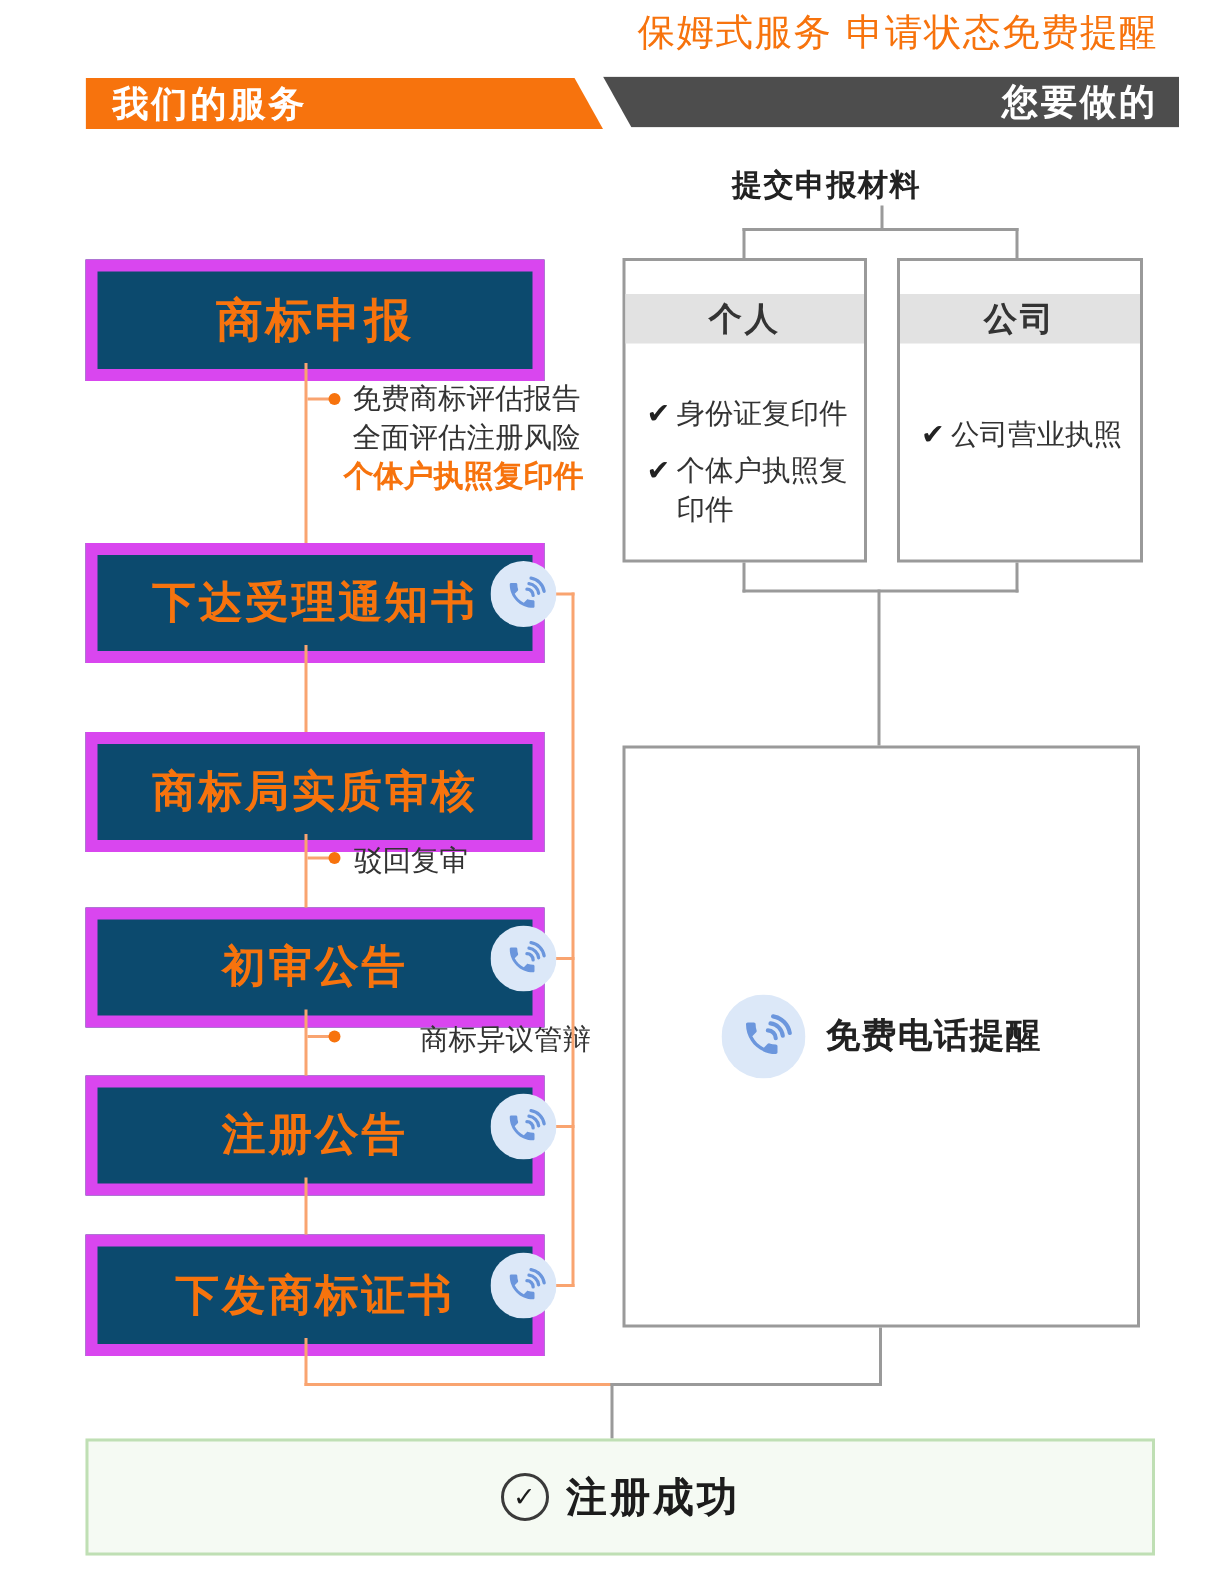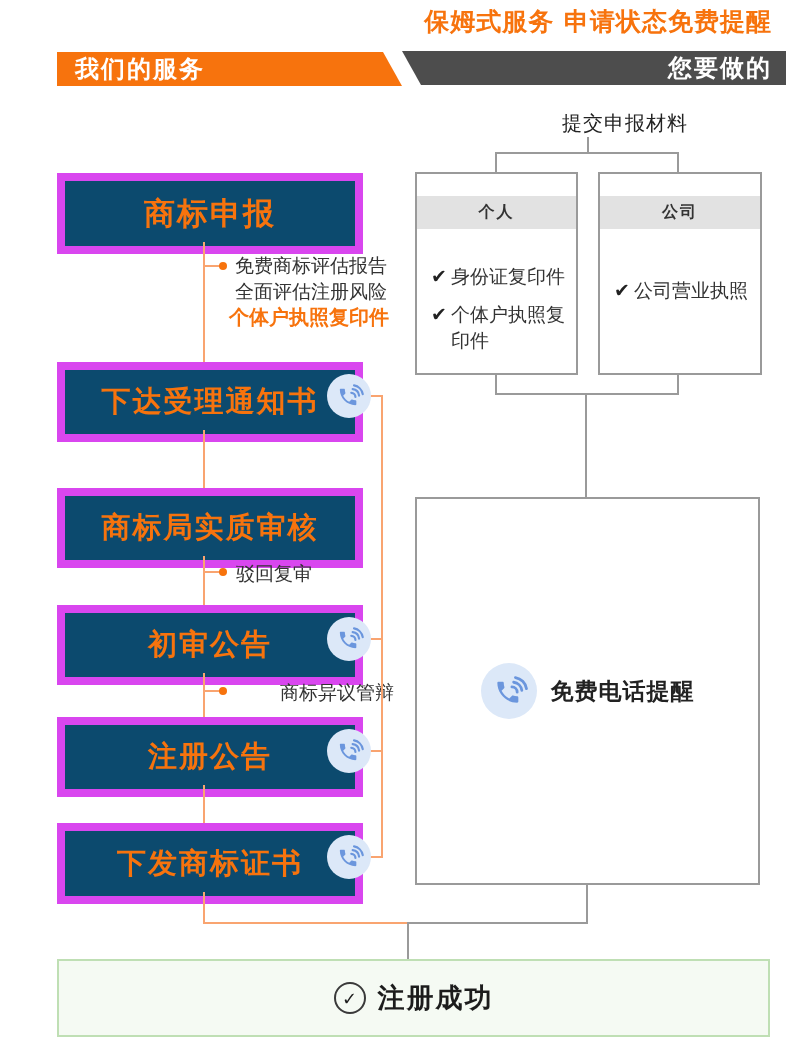--- a/index.html
+++ b/index.html
@@ -2,42 +2,42 @@
 <html><head>
 <meta charset="utf-8">
 <style>
   html,body{margin:0;padding:0;background:#fff;}
   #stage{
     position:relative;width:810px;height:1057px;background:#fff;
     font-family:"DejaVu Sans","Liberation Sans",sans-serif;overflow:hidden;
   }
   .abs{position:absolute;}
   
-  .top-banner{top:5px;right:38px;font-size:25px;font-weight:bold;color:#f7730d;letter-spacing:1px;}
+  .top-banner{top:5px;right:38px;font-size:25px;font-weight:normal;color:#f7730d;letter-spacing:1px;}
   
   .bar-orange{left:57px;top:52px;width:345px;height:34px;background:#f7730d;
     clip-path:polygon(0 0,326px 0,100% 100%,0 100%);}
   .bar-orange span{display:block;line-height:34px;padding-left:18px;color:#fff;font-size:24px;font-weight:bold;letter-spacing:2px;}
   .bar-dark{left:402px;top:51px;width:384px;height:34px;background:#4d4d4d;
     clip-path:polygon(0 0,100% 0,100% 100%,19px 100%);}
   .bar-dark span{display:block;line-height:34px;padding-right:14px;color:#fff;font-size:24px;font-weight:bold;text-align:right;letter-spacing:2px;}
   
   .step{left:57px;width:290px;border:8px solid #d946ef;background:#0c4a6e;color:#f7730d;
     font-size:29px;font-weight:bold;display:flex;align-items:center;justify-content:center;letter-spacing:2px;}
   
   .ol{background:#f9a470;}
   .gl{background:#9a9a9a;}
   .dot{width:8px;height:8px;border-radius:50%;background:#f7730d;}
   
   .note{font-size:19px;color:#333;white-space:nowrap;}
   .note-cta{font-size:20px;font-weight:bold;color:#f7730d;white-space:nowrap;}
   
-  .mat-title{left:488px;top:110px;width:200px;text-align:right;font-size:20px;font-weight:normal;color:#222;letter-spacing:1px;}
+  .mat-title{left:488px;top:110px;width:200px;text-align:left;font-size:20px;font-weight:bold;color:#222;letter-spacing:1px;}
   .mat-box{border:2px solid #9a9a9a;background:#fff;}
-  .mat-band{margin-top:22px;height:33px;background:#e2e2e2;color:#333;font-size:16px;font-weight:bold;
+  .mat-band{margin-top:22px;height:33px;background:#e2e2e2;color:#333;font-size:22px;font-weight:bold;
     display:flex;align-items:center;justify-content:center;letter-spacing:2px;}
   .mat-items{padding:34px 8px 0 14px;}
   .mat-item{display:flex;font-size:19px;line-height:26px;color:#333;margin-bottom:12px;}
   .mat-item .chk{width:20px;flex:0 0 20px;font-weight:bold;color:#222;}
   .phone-box{left:415px;top:497px;width:341px;height:384px;border:2px solid #9a9a9a;background:#fff;
     display:flex;align-items:center;justify-content:center;}
   .phone-box-inner{display:flex;align-items:center;gap:14px;}
   .phone-box-text{font-size:23px;line-height:37px;font-weight:bold;color:#222;letter-spacing:1px;}
   
   .success-box{left:57px;top:959px;width:709px;height:74px;border:2px solid #bfdfb4;background:#f5faf3;

